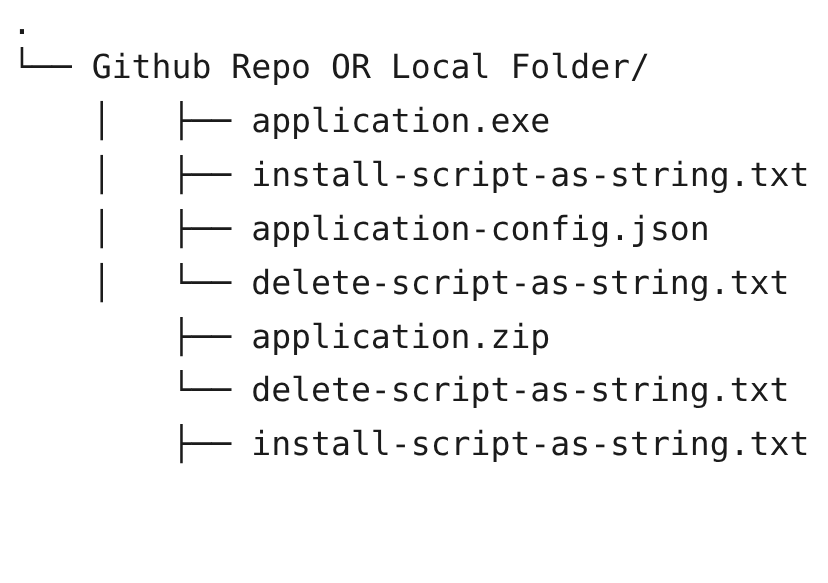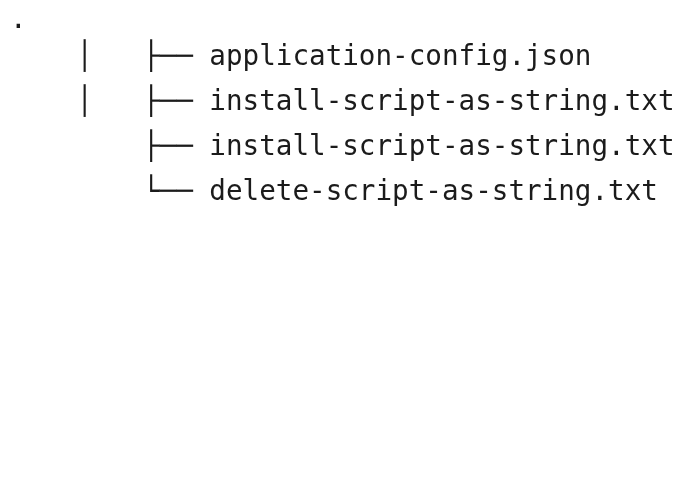--- a/index.html
+++ b/index.html
@@ -33,17 +33,21 @@
   }
   .tree-line.root-dot {
     line-height: 30px;
   }
 </style>
 </head>
 <body>
 
 <div id="tree-root">
   <span class="tree-line root-dot">.</span>
+  <span class="tree-line">└── Github Repo OR Local Folder/</span>
+  <span class="tree-line">    │   ├── application.exe</span>
+  <span class="tree-line">    │   ├── install-script-as-string.txt</span>
   <span class="tree-line">    │   ├── application-config.json</span>
-  <span class="tree-line">    │   ├── install-script-as-string.txt</span>
+  <span class="tree-line">    │   └── delete-script-as-string.txt</span>
+  <span class="tree-line">        ├── application.zip</span>
+  <span class="tree-line">        └── delete-script-as-string.txt</span>
   <span class="tree-line">        ├── install-script-as-string.txt</span>
-  <span class="tree-line">        └── delete-script-as-string.txt</span>
 </div>
 
 </body></html>

